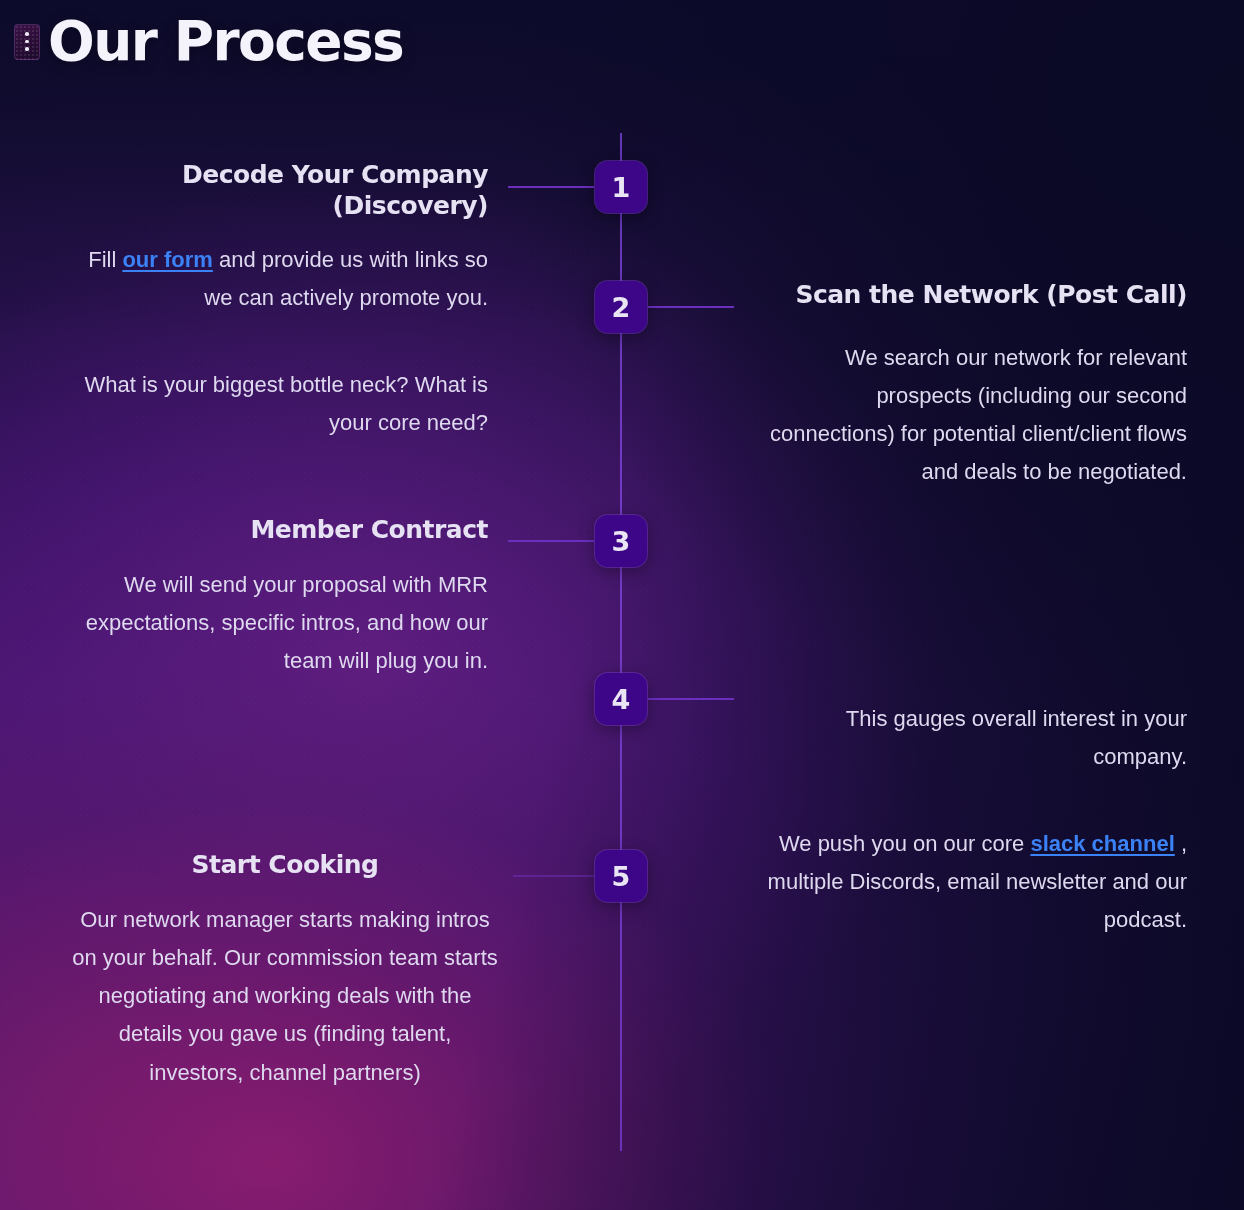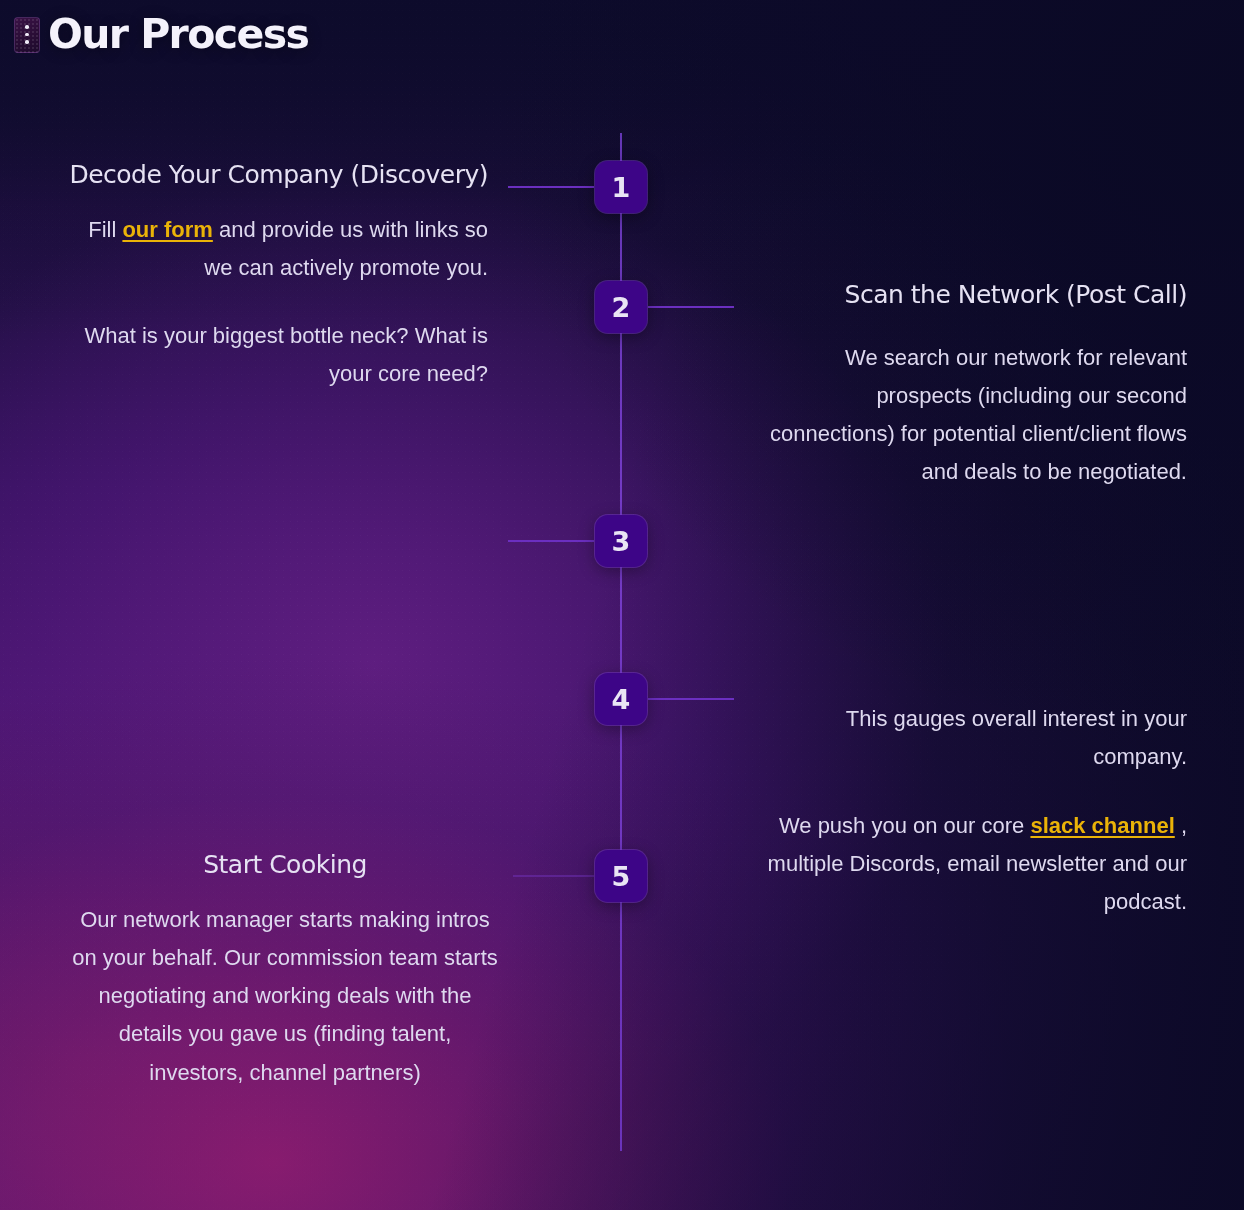--- a/index.html
+++ b/index.html
@@ -88,21 +88,21 @@
   .doc-icon i {
     display: block;
     width: 3.5px;
     height: 3.5px;
     border-radius: 50%;
     background: #efeaf7;
   }
   .page-title {
     font-family: "DejaVu Sans", sans-serif;
     font-weight: bold;
-    font-size: 41px;
+    font-size: 55px;
     letter-spacing: -1.6px;
     color: #f4f2fb;
     line-height: 1;
     text-shadow: 0 2px 14px rgba(0,0,0,0.35);
   }
 
   
   .timeline-axis {
     position: absolute;
     left: 620px;
@@ -149,39 +149,39 @@
     position: absolute;
     text-align: right;
   }
   .block-right {
     position: absolute;
     text-align: right;
   }
 
   .step-heading {
     font-family: "DejaVu Sans", sans-serif;
-    font-weight: normal;
+    font-weight: bold;
     font-size: 25px;
     letter-spacing: -0.5px;
     color: #e6e2f3;
     line-height: 1.22;
   }
   .step-body {
     font-family: "Liberation Sans", sans-serif;
     font-size: 22px;
     line-height: 1.74;
     color: #ded9ef;
     font-weight: 400;
   }
   .block-left .step-body { margin-top: 20px; }
   .block-right .step-body { margin-top: 28px; }
-  .step-body + .step-body { margin-top: 30px; }
+  .step-body + .step-body { margin-top: 48px; }
 
   a.inline-link {
-    color: #eab308;
+    color: #3b82f6;
     font-weight: bold;
     text-decoration: underline;
     text-underline-offset: 3px;
     text-decoration-thickness: 2px;
   }
 </style>
 </head>
 <body>
 
 <div class="bg-root">
@@ -219,20 +219,24 @@
       <span>2</span>
     </div>
     <div class="block-right" style="top: 280px; left: 752px; width: 435px;">
       <div class="step-heading">Scan the Network (Post Call)</div>
       <div class="step-body">We search our network for relevant prospects (including our second connections) for potential client/client flows and deals to be negotiated.</div>
     </div>
     <div class="connector" style="left: 508px; width: 86px; top: 540px;"></div>
     <div class="marker" style="left: 595px; top: 515px;">
       <span>3</span>
     </div>
+    <div class="block-left" style="top: 515px; left: 58px; width: 430px;">
+      <div class="step-heading">Member Contract</div>
+      <div class="step-body">We will send your proposal with MRR expectations, specific intros, and how our team will plug you in.</div>
+    </div>
     <div class="connector" style="left: 648px; width: 86px; top: 698px;"></div>
     <div class="marker" style="left: 595px; top: 673px;">
       <span>4</span>
     </div>
     <div class="block-right" style="top: 672px; left: 752px; width: 435px;">
       <div class="step-body">This gauges overall interest in your company.</div>
       <div class="step-body">We push you on our core <a class="inline-link" href="#">slack channel</a> , multiple Discords, email newsletter and our podcast.</div>
     </div>
     <div class="connector faint" style="left: 513px; width: 81px; top: 875px;"></div>
     <div class="marker" style="left: 595px; top: 850px;">

